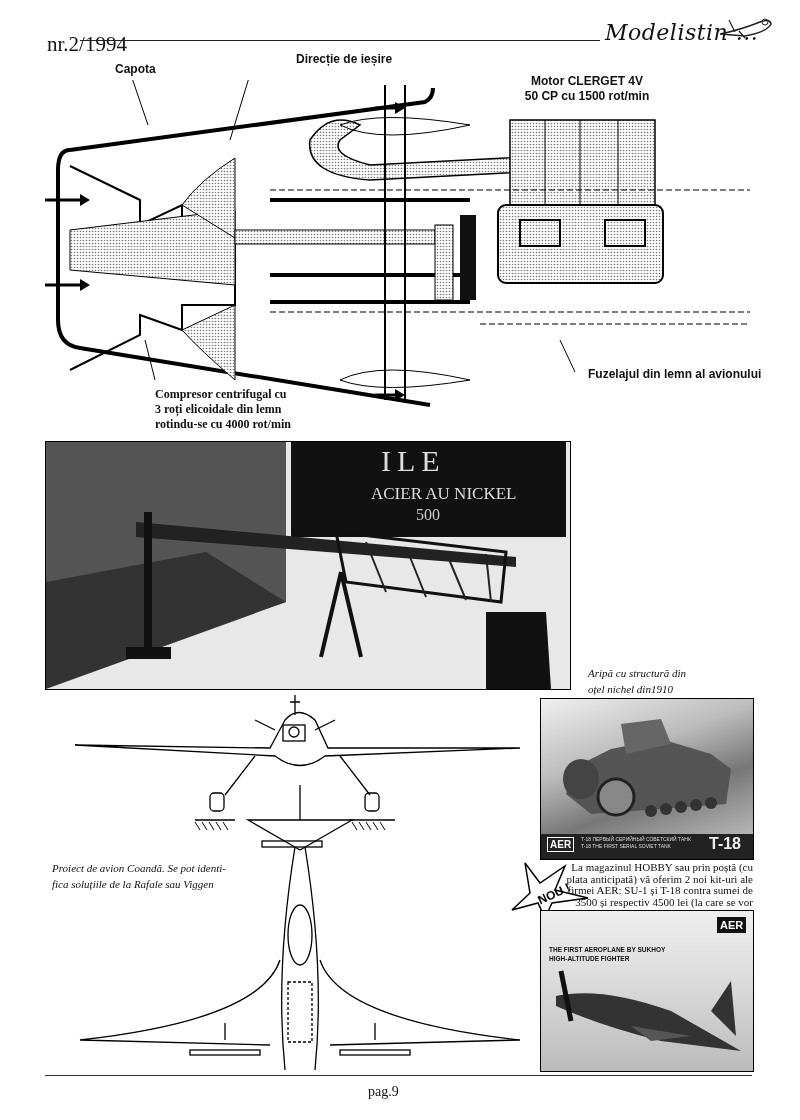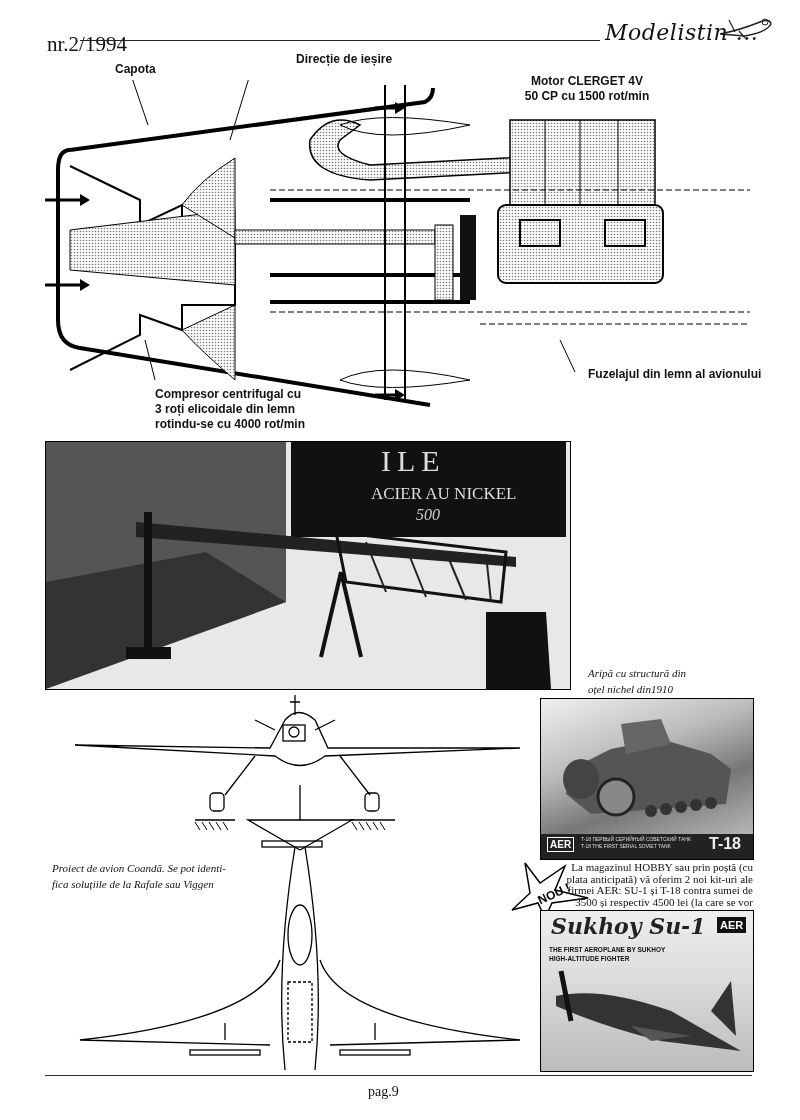--- a/index.html
+++ b/index.html
@@ -93,21 +93,21 @@
 
   <path d="M300 45 Q340 30 430 45 Q340 65 300 45" fill="none" stroke="#000"></path>
   <path d="M300 300 Q340 280 430 300 Q340 315 300 300" fill="none" stroke="#000"></path>
 
   <path d="M335 28 L355 28" stroke="#000" stroke-width="3"></path>
     <path d="M355 22 L365 28 L355 34 Z" fill="#000"></path>
   <path d="M335 315 L355 315" stroke="#000" stroke-width="3"></path>
     <path d="M355 309 L365 315 L355 321 Z" fill="#000"></path>
 </svg>
 
-<div class="abs lbl" style="left:155px;top:387px;">
+<div class="abs lbl" style="left:155px;top:387px;font-family:Liberation Serif, serif;">
   <div>Compresor centrifugal cu</div>
   <div>3 roți elicoidale din lemn</div>
   <div>rotindu-se cu 4000 rot/min</div>
 </div>
 <div class="abs lbl" style="left:588px;top:367px;">Fuzelajul din lemn al avionului</div>
 
 <div class="abs photo">
   <svg width="524" height="247" viewBox="0 0 524 247">
     <rect width="524" height="247" fill="#e8e8e8"></rect>
     <path d="M0 0 L240 0 L240 160 L0 240 Z" fill="#555"></path>
@@ -121,21 +121,21 @@
       <line x1="400" y1="110" x2="420" y2="158"></line>
         <line x1="440" y1="112" x2="445" y2="160"></line>
     </g>
     <rect x="98" y="70" width="8" height="145" fill="#111"></rect>
     <rect x="80" y="205" width="45" height="12" fill="#111"></rect>
     <path d="M295 130 L275 215 M295 130 L315 215" stroke="#111" stroke-width="4"></path>
     <path d="M440 170 L500 170 L505 247 L440 247 Z" fill="#111"></path>
   </svg>
   <div class="abs" style="left:335px;top:2px;color:#ddd;font-size:30px;letter-spacing:6px;">ILE</div>
   <div class="abs" style="left:325px;top:42px;color:#ddd;font-size:17px;">ACIER AU NICKEL</div>
-  <div class="abs" style="left:370px;top:64px;color:#ccc;font-size:16px;font-style:italic;">500</div>
+  <div class="abs" style="left:370px;top:64px;color:#ccc;font-size:16px;">500</div>
 </div>
 <div class="abs cap-it" style="left:588px;top:665px;">
   <div>Aripă cu structură din</div>
   <div>oțel nichel din1910</div>
 </div>
 
 <svg class="abs" style="left:70px;top:690px;width:460px;height:380px;" viewBox="0 0 460 380">
   <g fill="none" stroke="#000" stroke-width="1.3">
 
     <path d="M5 55 L200 58 L215 30 Q228 15 245 30 L258 58 L450 58 L255 66 Q230 85 205 66 Z"></path>
@@ -197,21 +197,20 @@
 </svg>
 <div class="abs promo">La magazinul HOBBY sau prin poștă (cu plata anticipată) vă oferim 2 noi kit-uri ale firmei AER: SU-1 și T-18 contra sumei de 3500 și respectiv 4500 lei (la care se vor adăuga 500 lei taxele poștale).</div>
 
 <div class="abs kit2">
   <svg width="212" height="160" viewBox="0 0 212 160">
     <path d="M15 85 Q60 75 130 100 L200 140 L120 130 Q60 115 15 95 Z" fill="#333"></path>
     <path d="M170 100 L190 70 L195 125 Z" fill="#333"></path>
     <path d="M20 60 L30 110" stroke="#111" stroke-width="5"></path>
     <path d="M90 115 L150 125 L110 130 Z" fill="#555"></path>
   </svg>
-  <div class="abs" style="left:10px;top:2px;font-family:'DejaVu Serif',serif;font-weight:bold;font-style:italic;font-size:22px;color:#222;">Sukhoy Su-1</div>
   <div class="abs" style="left:8px;top:34px;font-family:'Liberation Sans',sans-serif;font-size:6.5px;font-weight:bold;line-height:9px;color:#111;">
     <div>THE FIRST AEROPLANE BY SUKHOY</div>
     <div>HIGH-ALTITUDE FIGHTER</div>
   </div>
   <div class="abs" style="left:176px;top:6px;font-family:'Liberation Sans',sans-serif;font-weight:bold;font-size:11px;color:#fff;background:#111;padding:2px 3px;">AER</div>
 </div>
 
 <div class="abs footer-rule"></div>
 <div class="abs page">pag.9</div>
 

